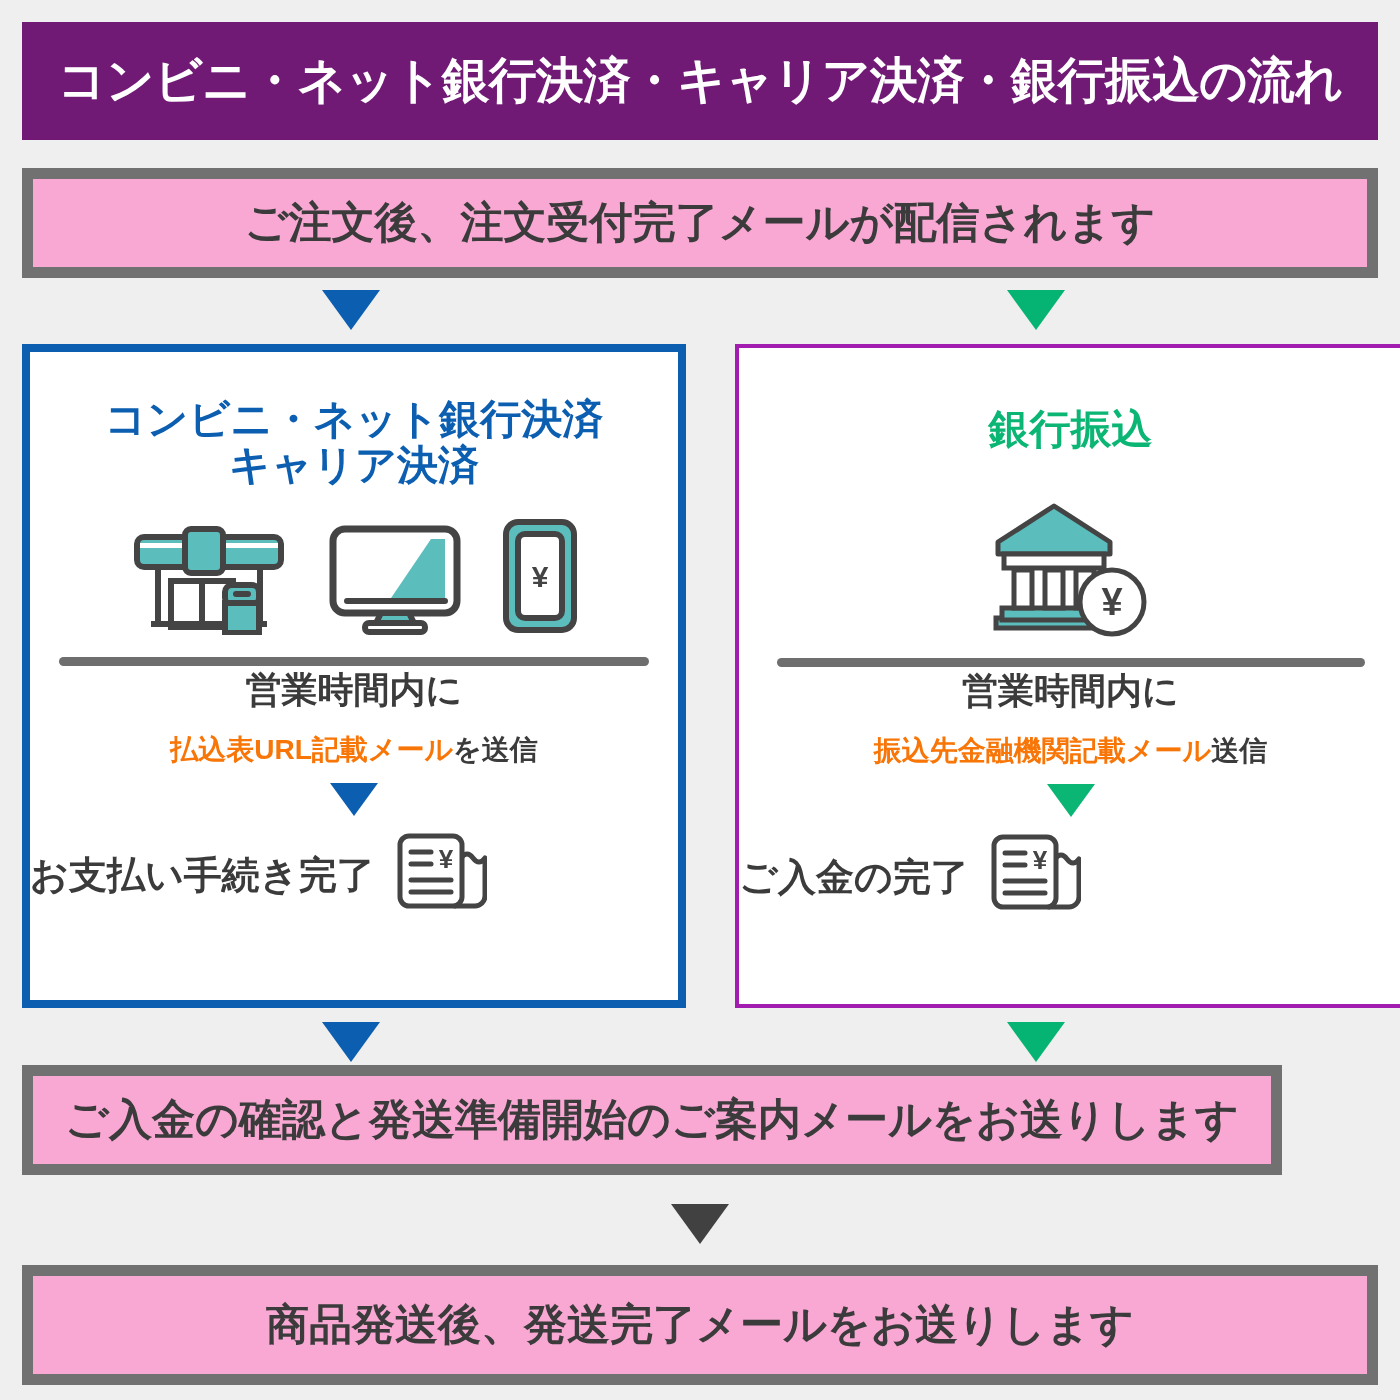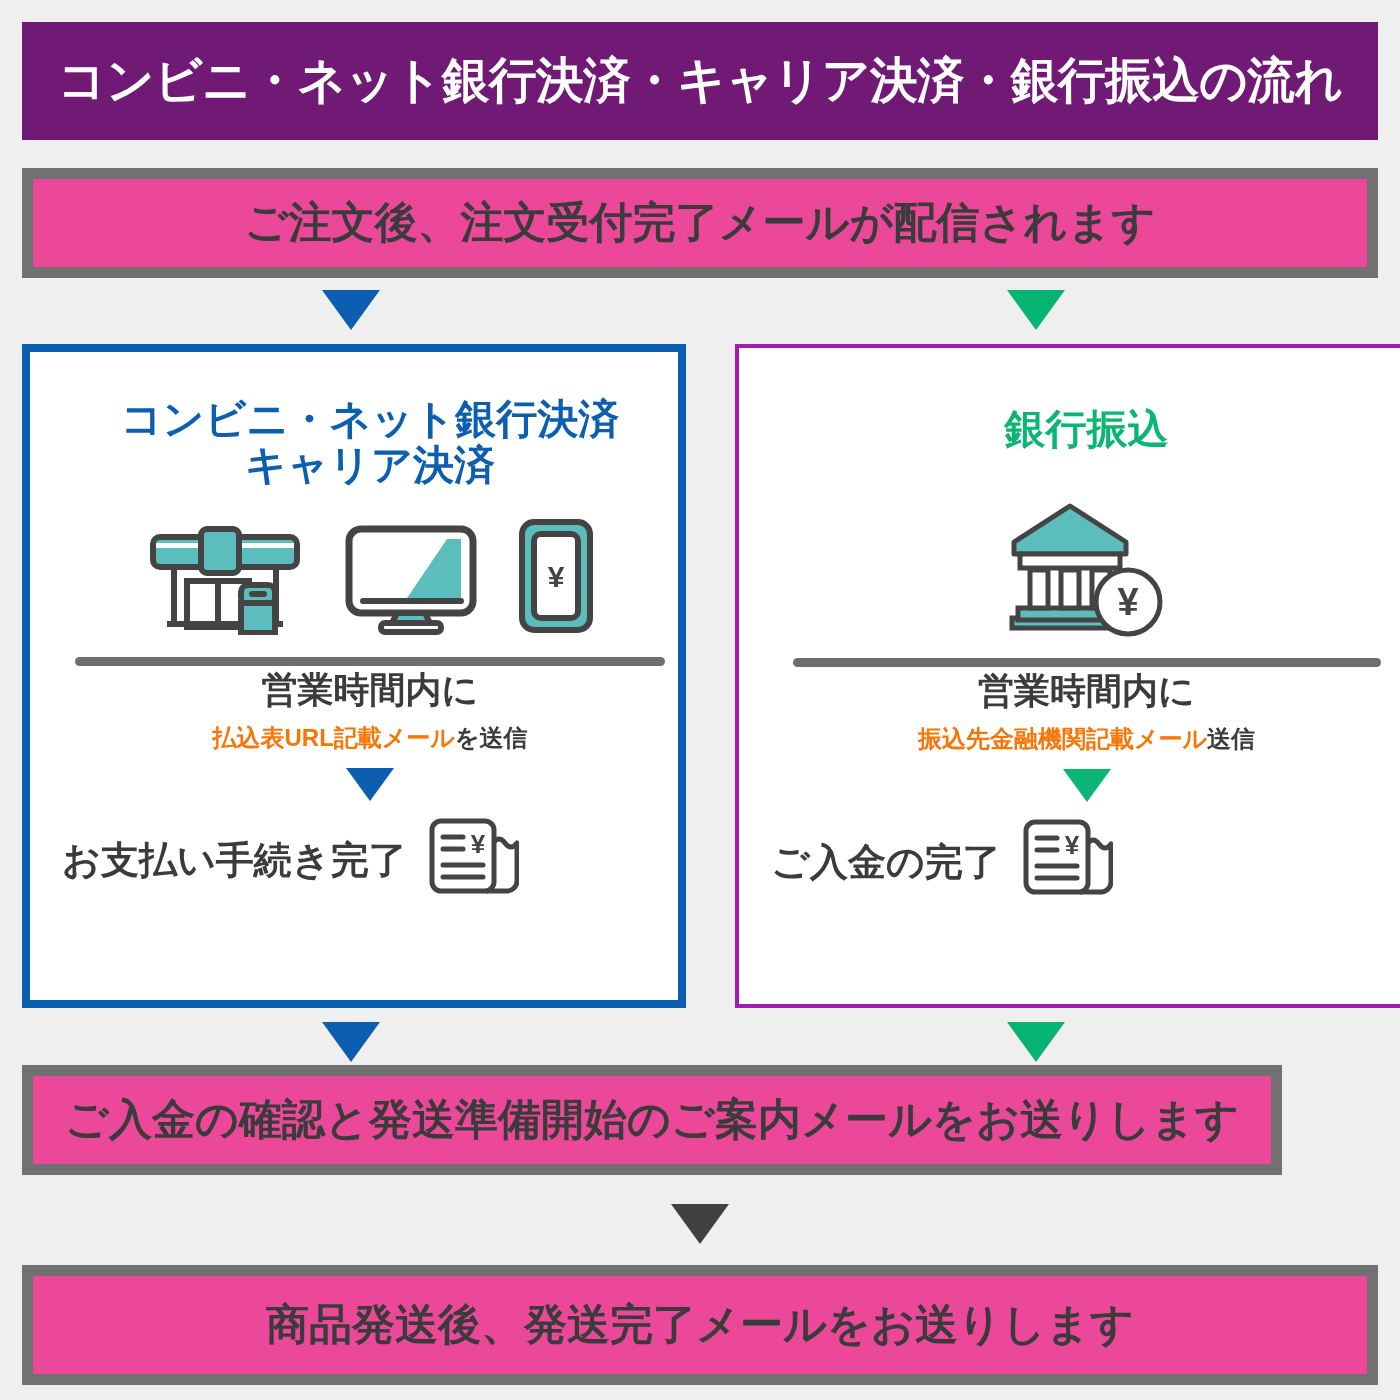--- a/index.html
+++ b/index.html
@@ -22,21 +22,21 @@
     color: #ffffff;
     font-size: 49px; font-weight: 700;
     letter-spacing: -0.5px;
     white-space: nowrap;
     transform: scaleX(0.97);
   }
 
   
   .gray-box {
     position: absolute;
-    background: #ec4899;
+    background: #f9a8d4;
     border: 11px solid #717171;
     display: flex; align-items: center; justify-content: center;
   }
   .gray-box .txt {
     color: #3b3b3b;
     font-weight: 700;
     white-space: nowrap;
   }
   #box-order   { left: 22px; top: 168px; width: 1356px; height: 110px; }
   #box-order .txt { font-size: 43px; }
@@ -59,21 +59,21 @@
   #arrow-top-left   { left: 322px; top: 290px; }
   #arrow-top-right  { left: 1007px; top: 290px; }
   #arrow-bot-left   { left: 322px; top: 1022px; }
   #arrow-bot-right  { left: 1007px; top: 1022px; }
   #arrow-final      { left: 671px; top: 1204px; }
 
   
   .panel {
     position: absolute;
     background: #ffffff;
-    top: 344px; height: 664px; padding-left: 32px;
+    top: 344px; height: 664px;
   }
   #panel-conveni { left: 22px;  width: 664px; border: 8px solid #0B5EB0; }
   #panel-bank    { left: 735px; width: 671px; border: 4px solid #a21caf; }
 
   .panel-title {
     text-align: center;
     font-weight: 700;
     line-height: 1.13;
     margin-top: 44px;
   }
@@ -95,22 +95,22 @@
   #panel-conveni .divider { width: 590px; }
   #panel-bank .divider { width: 588px; margin-top: 12px; }
 
   
   .panel-line1 {
     text-align: center; color: #3b3b3b;
     font-weight: 700; font-size: 36px;
   }
   .panel-line2 {
     text-align: center; color: #3b3b3b;
-    font-weight: 700; font-size: 24px;
-    margin-top: 7px; white-space: nowrap;
+    font-weight: 700; font-size: 28px;
+    margin-top: 16px; white-space: nowrap;
   }
   .hl { color: #F87507; }
 
   .panel-arrow-wrap {
     display: flex; justify-content: center; margin-top: 14px;
   }
   .tri {
     width: 0; height: 0;
     border-left: 24px solid transparent;
     border-right: 24px solid transparent;

